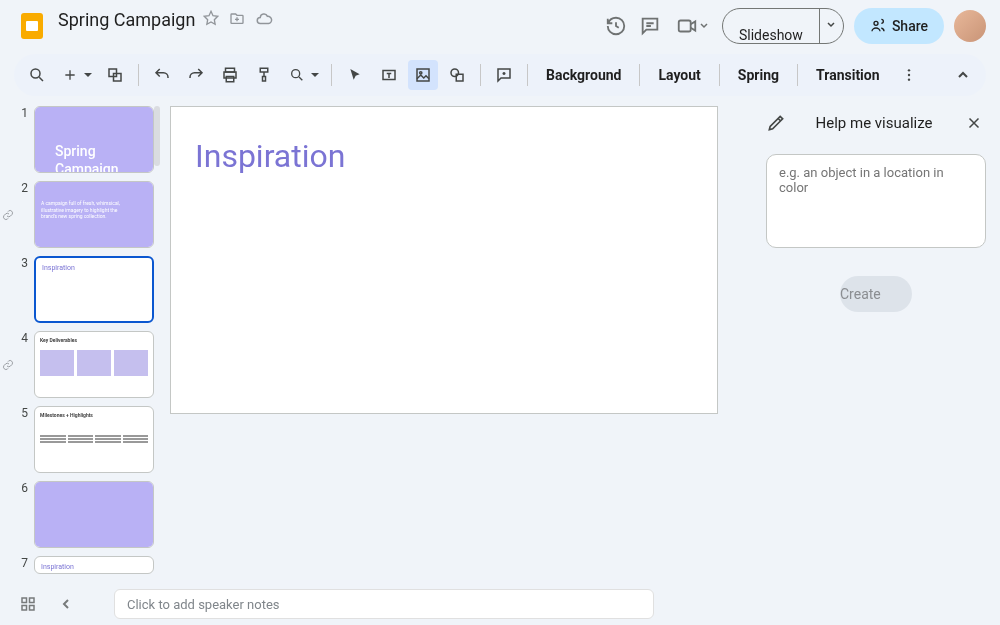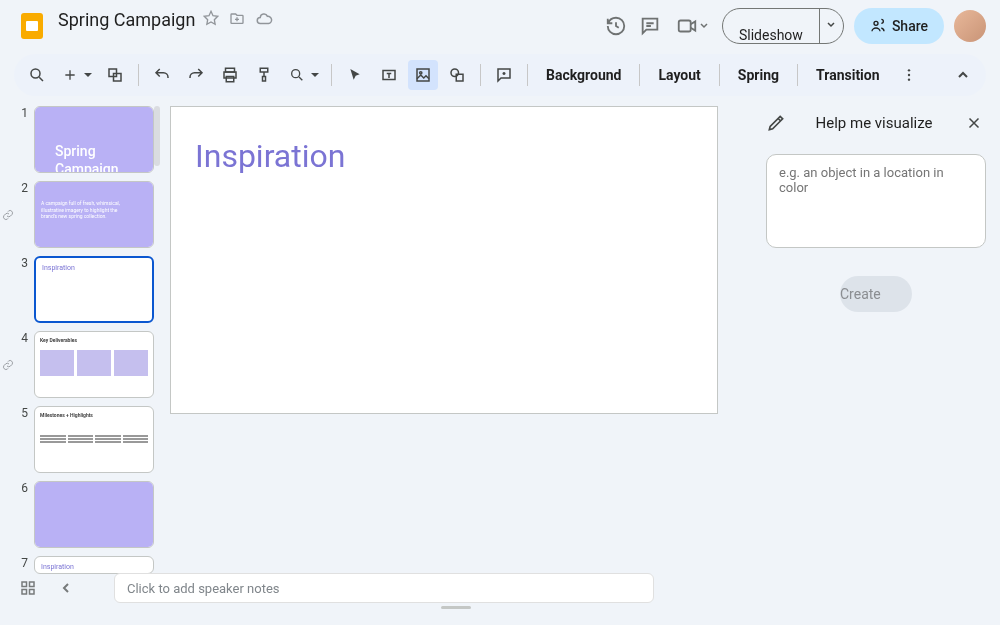--- a/index.html
+++ b/index.html
@@ -67,21 +67,21 @@
 .rp-header { display: flex; align-items: center; gap: 10px; height: 42px; margin-top: 6px; text-align: center; }
 .rp-title { font-size: 15px; flex: 1; }
 .rp-close { width: 24px; height: 24px; cursor: pointer; display: flex; align-items: center; justify-content: center; }
 .rp-textarea { width: 100%; height: 94px; border: 1px solid #c4c7c5; border-radius: 10px; background: #fff; padding: 10px 12px; font-size: 13px; color: #5f6368; margin-top: 10px; resize: none; outline: none; }
 .rp-style { width: 100%; height: 36px; background: #dde3ea; border-radius: 6px; margin-top: 10px; padding: 0 12px; display: flex; align-items: center; font-size: 13px; color: #1f1f1f; cursor: pointer; position: relative; }
 .rp-style::after { content: ""; border-left: 4px solid transparent; border-right: 4px solid transparent; border-top: 5px solid #444746; position: absolute; right: 14px; }
 .rp-create { width: 72px; height: 36px; background: #dde3ea; color: #8a8d91; border-radius: 18px; display: flex; align-items: center; justify-content: flex-start; margin: 24px auto 0; font-size: 14px; cursor: default; }
 .rp-hint { font-size: 11px; color: #5f6368; text-align: center; margin-top: 14px; line-height: 1.4; }
 
 
-.bottom-bar { position: absolute; bottom: 16px; left: 0; right: 264px; height: 42px; display: flex; align-items: center; padding: 0 14px; gap: 10px; }
+.bottom-bar { position: absolute; bottom: 0; left: 0; right: 264px; height: 42px; display: flex; align-items: center; padding: 0 14px; gap: 10px; }
 .bb-icon { width: 28px; height: 28px; display: flex; align-items: center; justify-content: center; cursor: pointer; opacity: 0.7; }
 .speaker-notes { flex: 1; background: #fff; border: 1px solid #e0e0e0; border-radius: 6px; height: 30px; padding: 0 12px; display: flex; align-items: center; font-size: 13px; color: #80868b; margin-left: 24px; max-width: 540px; }
 
 svg { display: block; }
 </style>
 </head>
 <body>
 
 <div class="header">
   <div class="logo">

